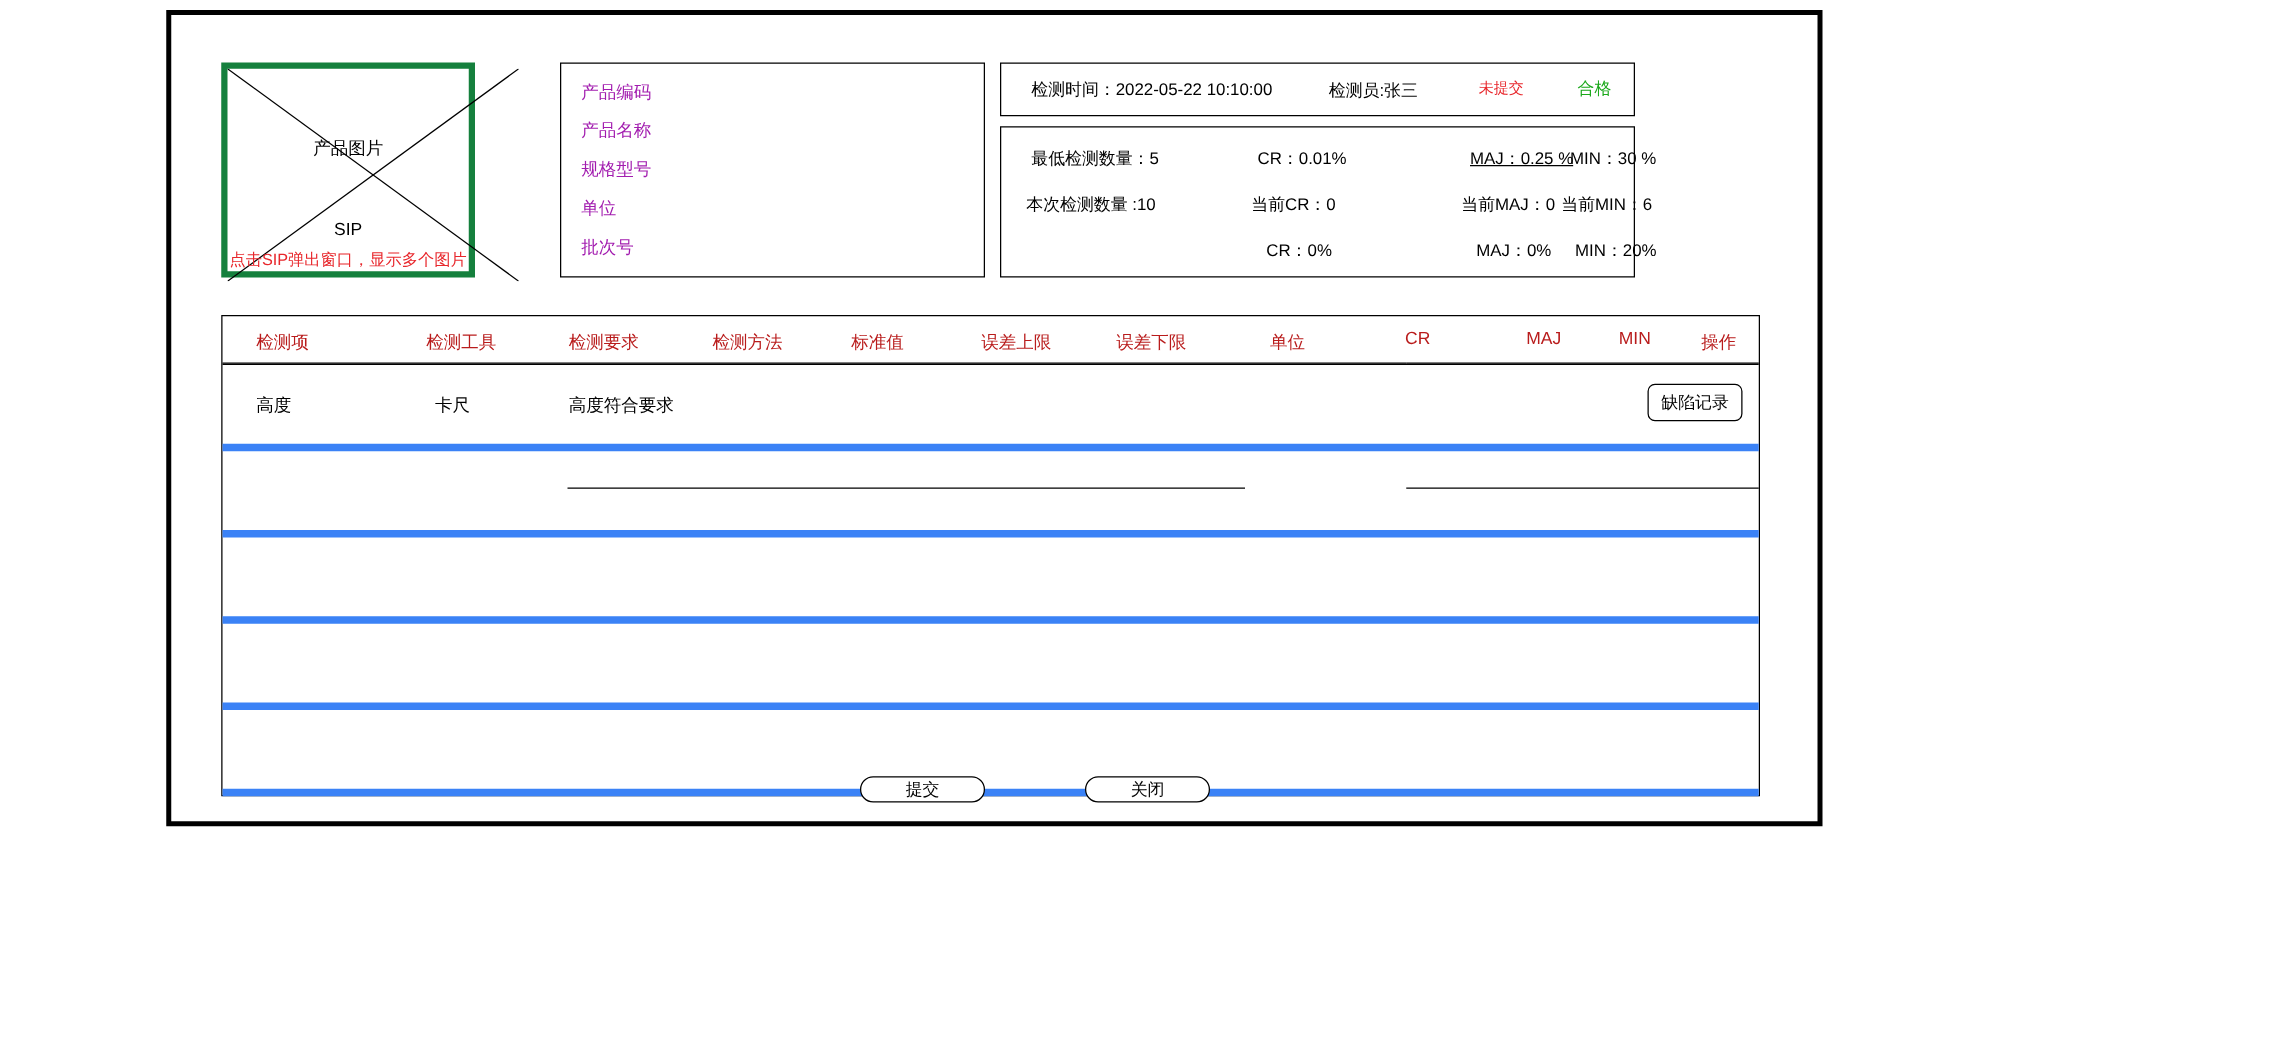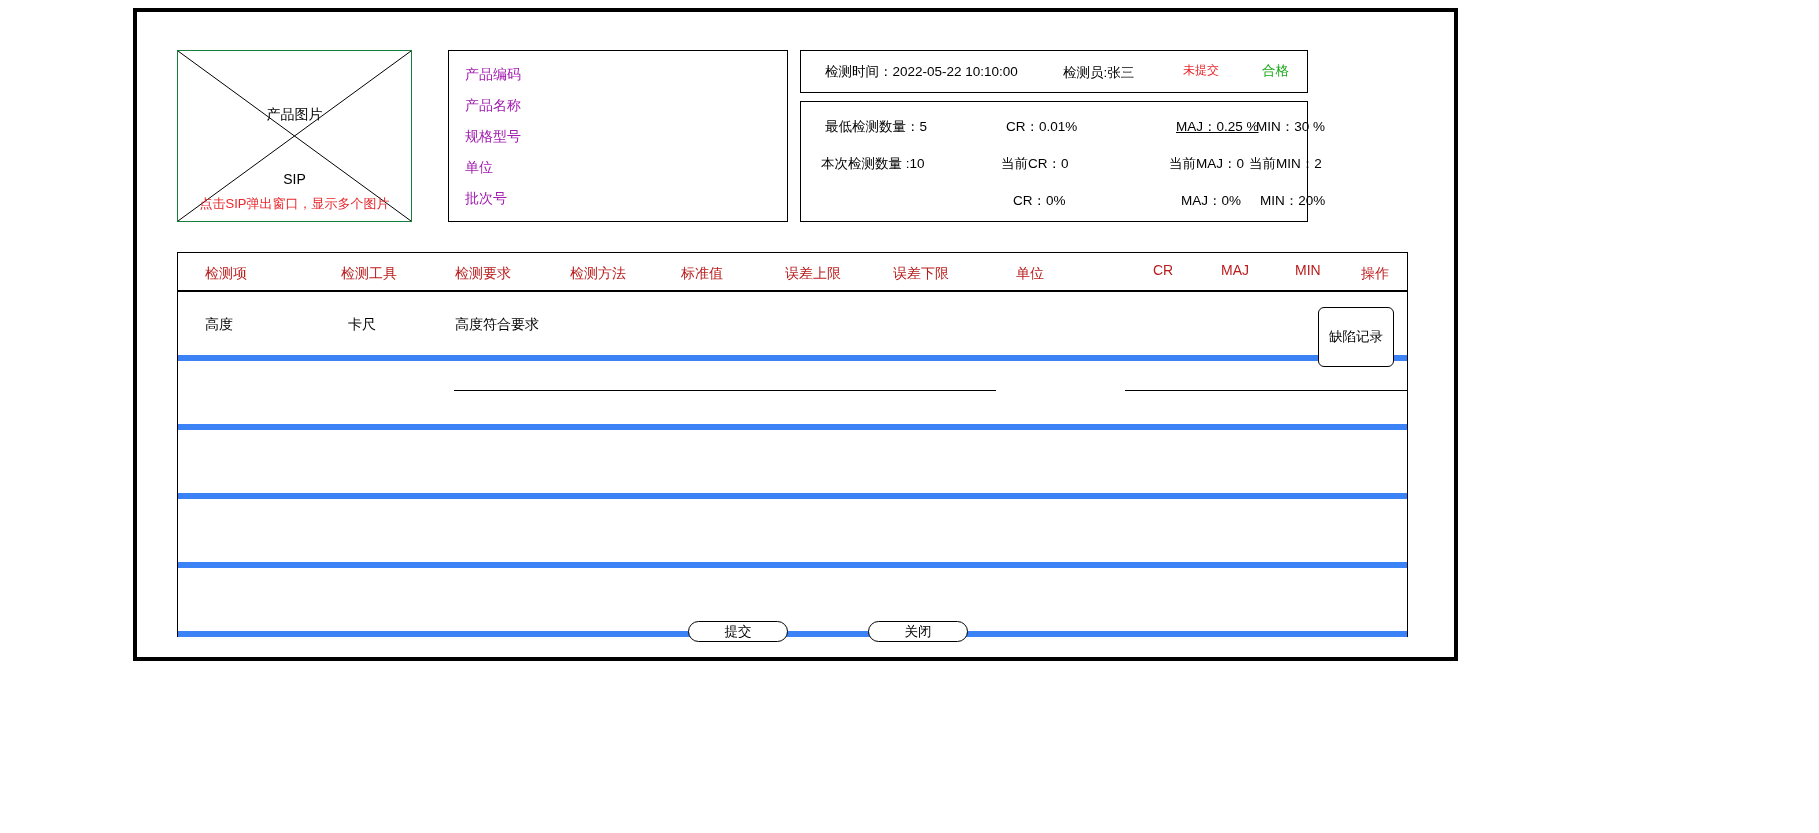--- a/index.html
+++ b/index.html
@@ -34,23 +34,23 @@
     top: 0;
     width: 100%;
     height: 215px;
   }
 
   
   .img-box {
     position: absolute;
     left: 40px;
     top: 38px;
-    width: 235px;
+    width: 203px;
     height: 172px;
-    border: 1px solid #15803d;
+    border: 5px solid #15803d;
     box-sizing: border-box;
   }
   .img-box svg {
     position: absolute;
     left: 0;
     top: 0;
   }
   .img-label {
     position: absolute;
     width: 100%;
@@ -206,21 +206,21 @@
     left: 947px;
     top: 137px;
     width: 282px;
     border-bottom: 1px solid #000;
   }
 
   .defect-btn {
     position: absolute;
     right: 13px;
     top: 15px;
-    padding: 20px 10px;
+    padding: 5px 10px;
     border: 1px solid #000;
     border-radius: 6px;
     background: #fff;
     font-size: 13.5px;
     font-family: "Liberation Sans", sans-serif;
     cursor: pointer;
   }
 
   
   .footer {
@@ -284,40 +284,40 @@
     <div class="stats-box">
       <span class="cell" style="left:24px; top:16px;"><span>最低检测数量：</span><span>5</span></span>
       <span class="cell" style="left:20px; top:53px;"><span>本次检测数量 :</span><span>10</span></span>
 
       <span class="cell" style="left:205px; top:16px;">CR：0.01%</span>
       <span class="cell" style="left:375px; top:16px;text-decoration:underline;">MAJ：0.25 %</span>
       <span class="cell" style="left:455px; top:16px;">MIN：30 %</span>
 
       <span class="cell" style="left:200px; top:53px;">当前CR：0</span>
       <span class="cell" style="left:368px; top:53px;">当前MAJ：0</span>
-      <span class="cell" style="left:448px; top:53px;">当前MIN：2</span>
+      <span class="cell" style="left:448px; top:53px;">当前MIN：6</span>
 
       <span class="cell" style="left:212px; top:90px;">CR：0%</span>
       <span class="cell" style="left:380px; top:90px;">MAJ：0%</span>
       <span class="cell" style="left:459px; top:90px;">MIN：20%</span>
     </div>
   </div>
 
   <div class="table-wrap">
 
     <div class="thead">
       <span class="th" style="left:27px;">检测项</span>
       <span class="th" style="left:163px;">检测工具</span>
       <span class="th" style="left:277px;">检测要求</span>
       <span class="th" style="left:392px;">检测方法</span>
       <span class="th" style="left:503px;">标准值</span>
       <span class="th" style="left:607px;">误差上限</span>
       <span class="th" style="left:715px;">误差下限</span>
       <span class="th" style="left:838px;">单位</span>
-      <span class="th" style="left:975px; top:9px;">CR</span>
+      <span class="th" style="left:946px; top:9px;">CR</span>
       <span class="th" style="left:1043px; top:9px;">MAJ</span>
       <span class="th" style="left:1117px; top:9px;">MIN</span>
       <span class="th" style="left:1183px;">操作</span>
       <span class="hdr-underline-left"></span>
       <span class="hdr-underline-right"></span>
     </div>
 
     <div class="trow">
       <span class="td" style="left:27px;">高度</span>
       <span class="td" style="left:170px;">卡尺</span>

